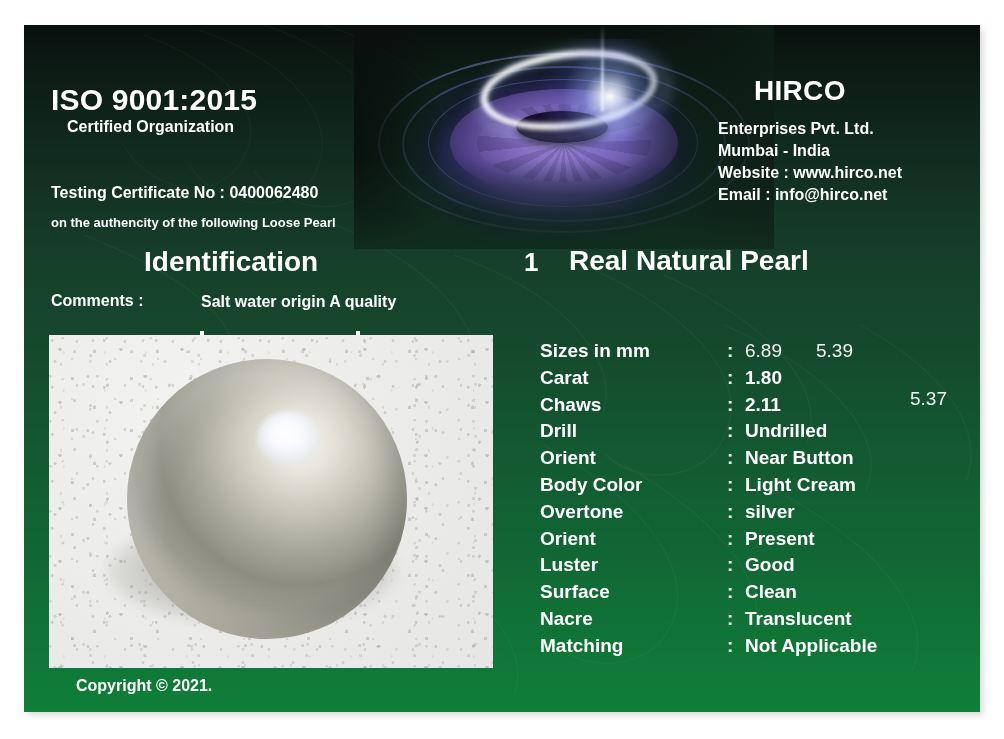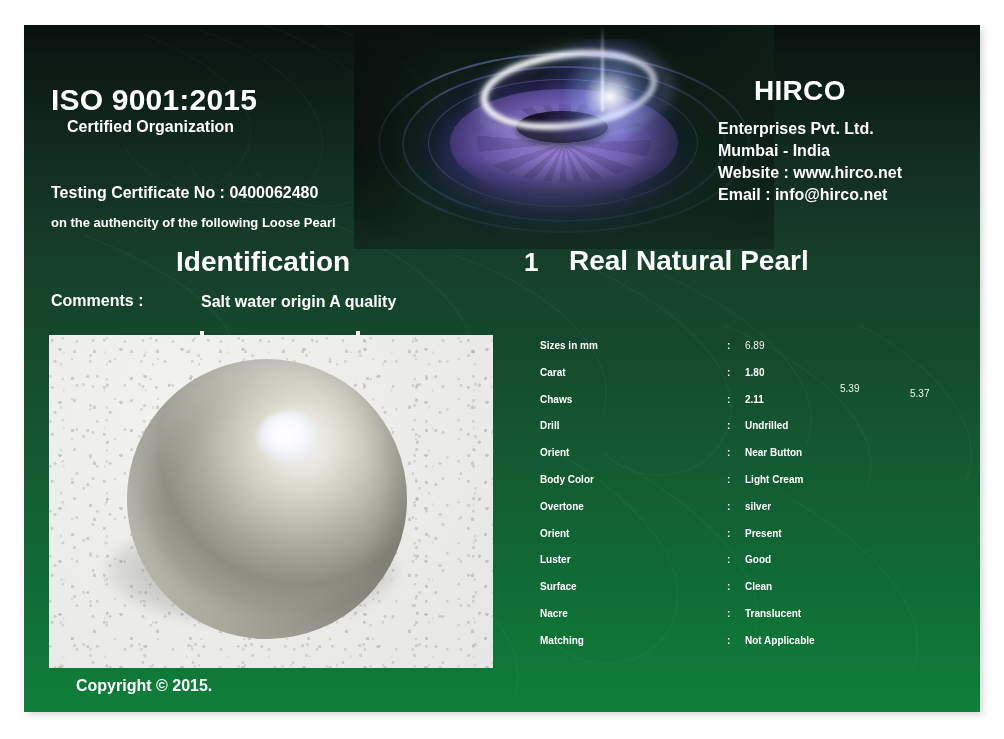--- a/index.html
+++ b/index.html
@@ -226,21 +226,21 @@
   #company-name {
     left: 694px; top: 50px;
     font-size: 28px; font-weight: bold; letter-spacing: .3px; margin-left: 36px;
   }
   #company-lines {
     left: 694px; top: 93px;
     font-size: 16px; font-weight: bold; line-height: 22px;
   }
 
   #identification-title {
-    left: 152px; top: 221px;
+    left: 120px; top: 221px;
     font-size: 28px; font-weight: bold; text-align: center;
   }
   #item-number {
     left: 500px; top: 222px;
     font-size: 26px; font-weight: bold;
   }
   #item-name {
     left: 545px; top: 220px;
     font-size: 28px; font-weight: bold;
   }
@@ -347,21 +347,21 @@
   #spec-table {
     position: absolute;
     left: 516px;
     top: 315px;
     width: 430px;
   }
   .spec-row {
     position: relative;
     height: 26.8px;
     color: #ffffff;
-    font-size: 10px;
+    font-size: 19px;
     white-space: pre;
   }
   .spec-label {
     position: absolute;
     left: 0;
     top: 0;
     font-weight: bold;
   }
   .spec-colon {
     position: absolute;
@@ -372,21 +372,21 @@
   .spec-value {
     position: absolute;
     left: 205px;
     top: 0;
     font-weight: bold;
   }
   .spec-value.size-val {
     font-weight: normal;
     color: #f2f4f0;
   }
-  .size-2 { position: absolute; left: 300px; top: 0; font-weight: normal; color: #f2f4f0; margin-top: 43px; }
+  .size-2 { position: absolute; left: 276px; top: 0; font-weight: normal; color: #f2f4f0; }
   .size-3 { position: absolute; left: 370px; top: 0; font-weight: normal; color: #f2f4f0; margin-top: 48px; }
 
   #terms-note {
     position: absolute;
     left: 652px; top: 641px;
     font-size: 14.5px; font-weight: bold;
   }
   #copyright {
     position: absolute;
     left: 52px; top: 652px;
@@ -481,16 +481,16 @@
         <div class="spec-row"><span class="spec-label">Orient</span><span class="spec-colon">:</span><span class="spec-value">Near Button</span></div>
         <div class="spec-row"><span class="spec-label">Body Color</span><span class="spec-colon">:</span><span class="spec-value">Light Cream</span></div>
         <div class="spec-row"><span class="spec-label">Overtone</span><span class="spec-colon">:</span><span class="spec-value">silver</span></div>
         <div class="spec-row"><span class="spec-label">Orient</span><span class="spec-colon">:</span><span class="spec-value">Present</span></div>
         <div class="spec-row"><span class="spec-label">Luster</span><span class="spec-colon">:</span><span class="spec-value">Good</span></div>
         <div class="spec-row"><span class="spec-label">Surface</span><span class="spec-colon">:</span><span class="spec-value">Clean</span></div>
         <div class="spec-row"><span class="spec-label">Nacre</span><span class="spec-colon">:</span><span class="spec-value">Translucent</span></div>
         <div class="spec-row"><span class="spec-label">Matching</span><span class="spec-colon">:</span><span class="spec-value">Not Applicable</span></div>
       </div>
 
-    <div class="txt" id="copyright">Copyright © 2015.</div>
+    <div class="txt" id="copyright">Copyright © 2021.</div>
 
   </div>
 </div>
 
 </body></html>

